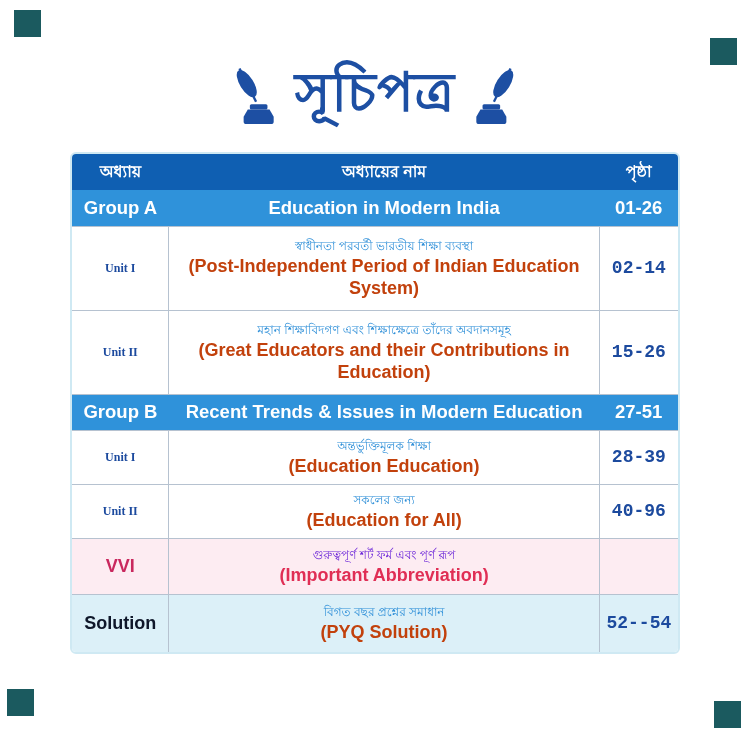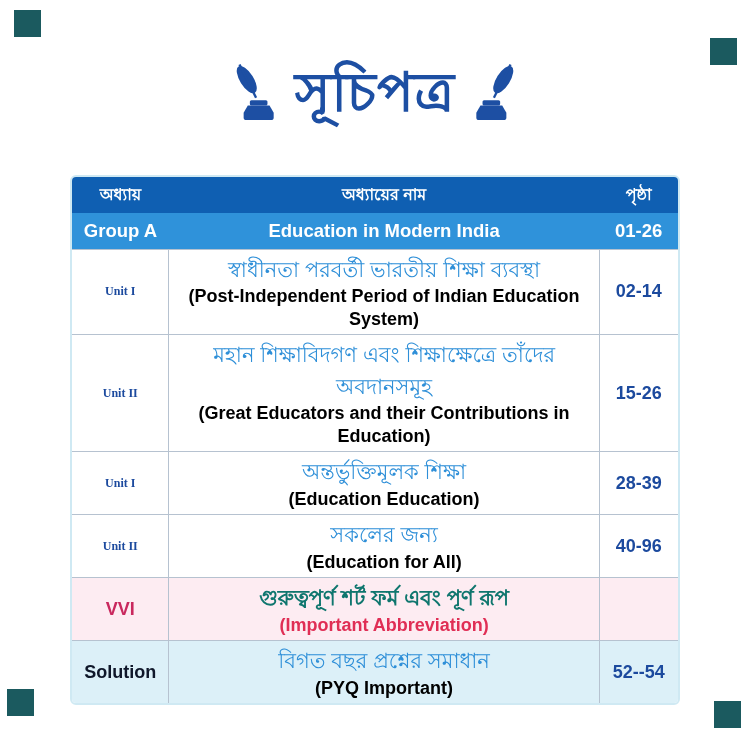--- a/index.html
+++ b/index.html
@@ -7,52 +7,52 @@
   .canvas{position:relative;width:750px;height:750px;background:#ffffff;}
 
   
   .corner{position:absolute;width:27px;height:27px;background:#1b5a5f;}
   .corner.tl{left:14px;top:10px;}
   .corner.tr{left:710px;top:38px;}
   .corner.bl{left:7px;top:689px;}
   .corner.br{left:714px;top:701px;}
 
   
-  .title-row{position:absolute;left:0;top:60px;width:750px;display:flex;justify-content:center;align-items:center;gap:20px;}
+  .title-row{position:absolute;left:0;top:60px;width:750px;display:flex;justify-content:center;align-items:flex-end;gap:20px;}
   .title-text{font-size:54px;font-weight:bold;color:#1d4fa3;letter-spacing:1px;line-height:1.2;}
   .quill{width:42px;height:58px;}
   .quill svg{width:100%;height:100%;fill:#1d4fa3;}
   .quill.flip svg{transform:scaleX(-1);}
 
   
-  .tbl-wrap{position:absolute;left:70px;top:152px;width:610px;border:2px solid #cfe9f3;border-radius:6px;overflow:hidden;box-sizing:border-box;background:#ffffff;margin-top:23px;}
+  .tbl-wrap{position:absolute;left:70px;top:152px;width:610px;border:2px solid #cfe9f3;border-radius:6px;overflow:hidden;box-sizing:border-box;background:#ffffff;}
   table.toc{width:100%;border-collapse:collapse;table-layout:fixed;}
   col.c-chap{width:16%;} col.c-name{width:71%;} col.c-page{width:13%;}
   td{text-align:center;vertical-align:middle;padding:4px 6px;box-sizing:border-box;}
 
   tr.r-head td{background:#0f5fb2;color:#ffffff;font-weight:bold;font-size:16px;height:36px;padding:2px 4px;}
   tr.r-group td{background:#2f92da;color:#ffffff;font-weight:bold;font-size:18.5px;height:36px;}
 
   tr.bordered td{border:1px solid #b6c2d0;}
   tr.bordered td:first-child{border-left:0;}
   tr.bordered td:last-child{border-right:0;}
   tr.bordered:last-child td{border-bottom:0;}
 
   tr.r-tall td{height:84px;}
   tr.r-mid td{height:54px;}
   tr.r-vvi td{height:56px;background:#fdecf2;}
   tr.r-sol td{height:58px;background:#dcf0f8;}
 
   .chapter{font-family:"Liberation Serif",serif;font-weight:bold;color:#1c4a9e;font-size:12px;}
-  .pages{font-family:Liberation Sans, sans-serif;font-weight:bold;color:#1c4a9e;font-size:18px;}
-  .bn{color:#2e8fd8;font-size:21px;line-height:1.5;}
-  .en{color:#000000;font-weight:bold;font-size:18px;line-height:1.25;}
+  .pages{font-family:Liberation Mono, monospace;font-weight:bold;color:#1c4a9e;font-size:18px;}
+  .bn{color:#2e8fd8;font-size:12px;line-height:1.5;}
+  .en{color:#c2410c;font-weight:bold;font-size:18px;line-height:1.25;}
 
   tr.r-vvi .chapter{font-family:"Liberation Sans",sans-serif;color:#c9285e;font-size:18px;}
-  tr.r-vvi .bn{color:#0f766e;font-weight:bold;}
+  tr.r-vvi .bn{color:#6d28d9;}
   tr.r-vvi .en{color:#e02e55;}
   tr.r-sol .chapter{font-family:"Liberation Sans",sans-serif;color:#0f172a;font-size:18px;}
 </style>
 </head>
 <body>
 
 <div class="canvas">
 
   <div class="corner tl"></div>
   <div class="corner tr"></div>
@@ -111,20 +111,25 @@
 
       <tr class="bordered r-tall">
         <td class="chapter">Unit II</td>
         <td>
           <div class="bn">মহান শিক্ষাবিদগণ এবং শিক্ষাক্ষেত্রে তাঁদের অবদানসমূহ</div>
           <div class="en">(Great Educators and their Contributions in Education)</div>
         </td>
         <td class="pages">15-26</td>
       </tr>
 
+      <tr class="r-group">
+        <td>Group B</td>
+        <td>Recent Trends &amp; Issues in Modern Education</td>
+        <td>27-51</td>
+      </tr>
 
       <tr class="bordered r-mid">
         <td class="chapter">Unit I</td>
         <td>
           <div class="bn">অন্তর্ভুক্তিমূলক শিক্ষা</div>
           <div class="en">(Education Education)</div>
         </td>
         <td class="pages">28-39</td>
       </tr>
 
@@ -143,21 +148,21 @@
           <div class="bn">গুরুত্বপূর্ণ শর্ট ফর্ম এবং পূর্ণ রূপ</div>
           <div class="en">(Important Abbreviation)</div>
         </td>
         <td class="pages"></td>
       </tr>
 
       <tr class="bordered r-sol">
         <td class="chapter">Solution</td>
         <td>
           <div class="bn">বিগত বছর প্রশ্নের সমাধান</div>
-          <div class="en">(PYQ Important)</div>
+          <div class="en">(PYQ Solution)</div>
         </td>
         <td class="pages">52--54</td>
       </tr>
 
     </tbody>
       </table>
   </div>
 
 </div>
 

